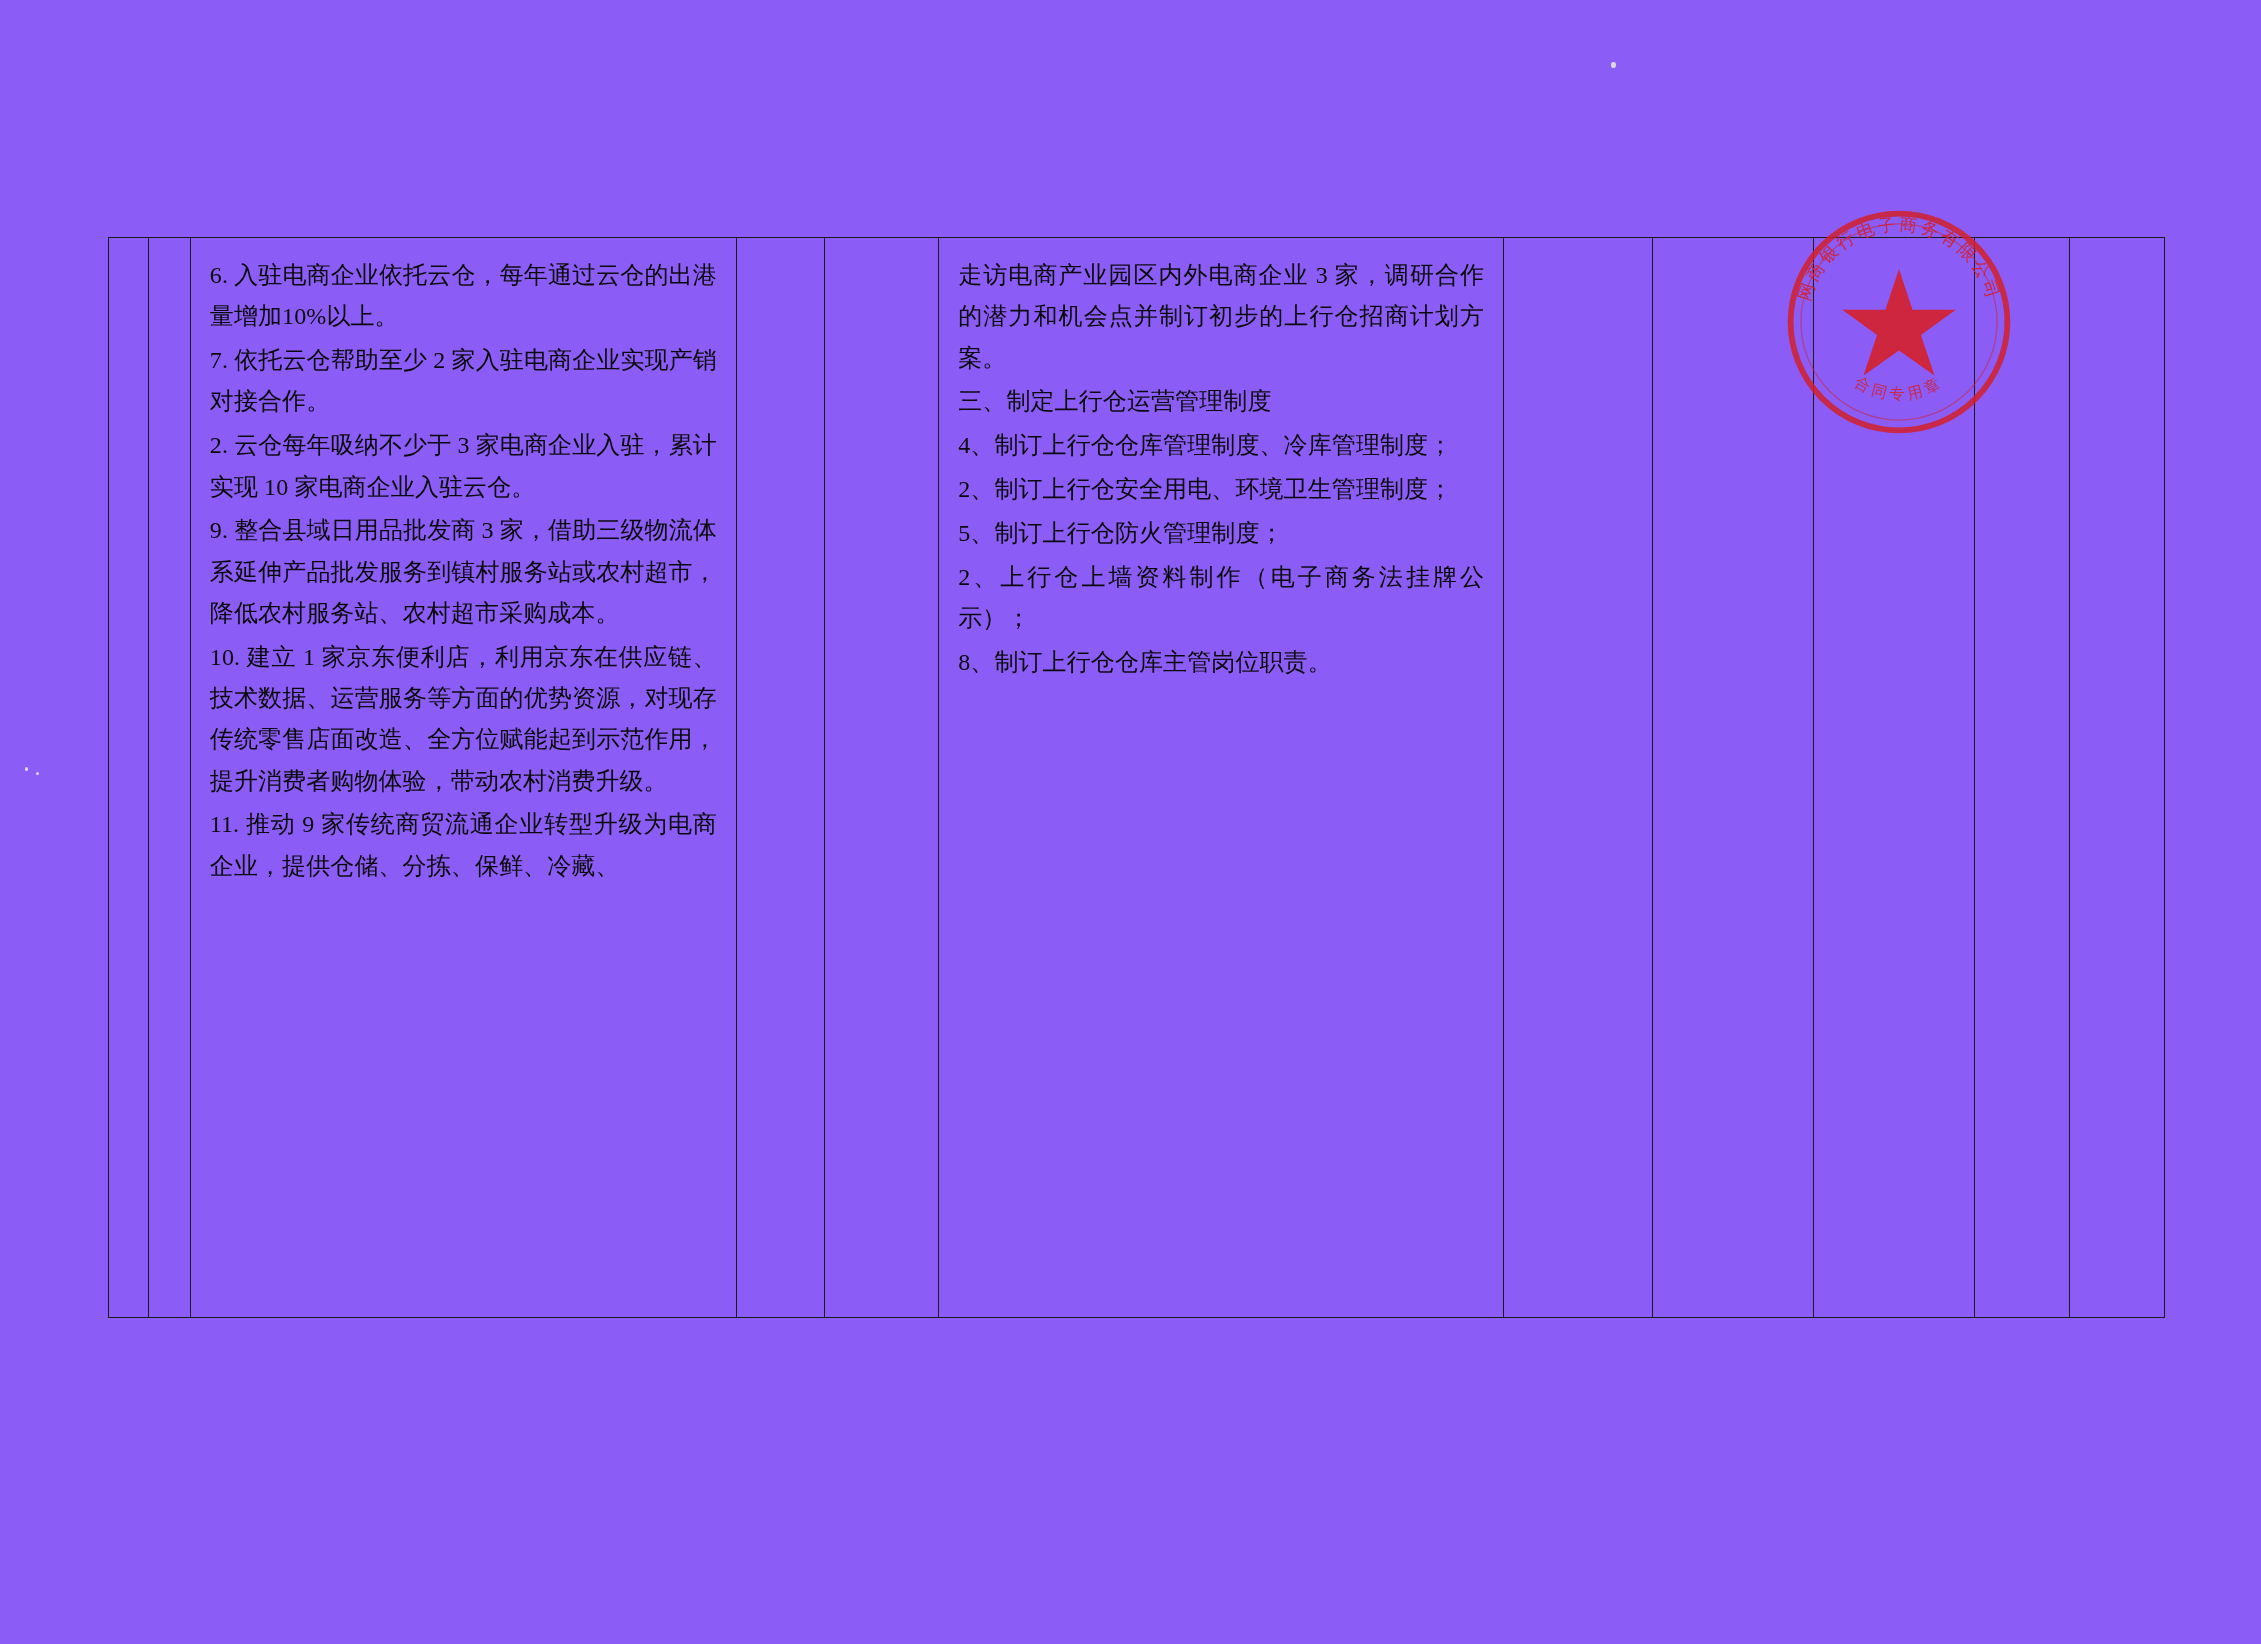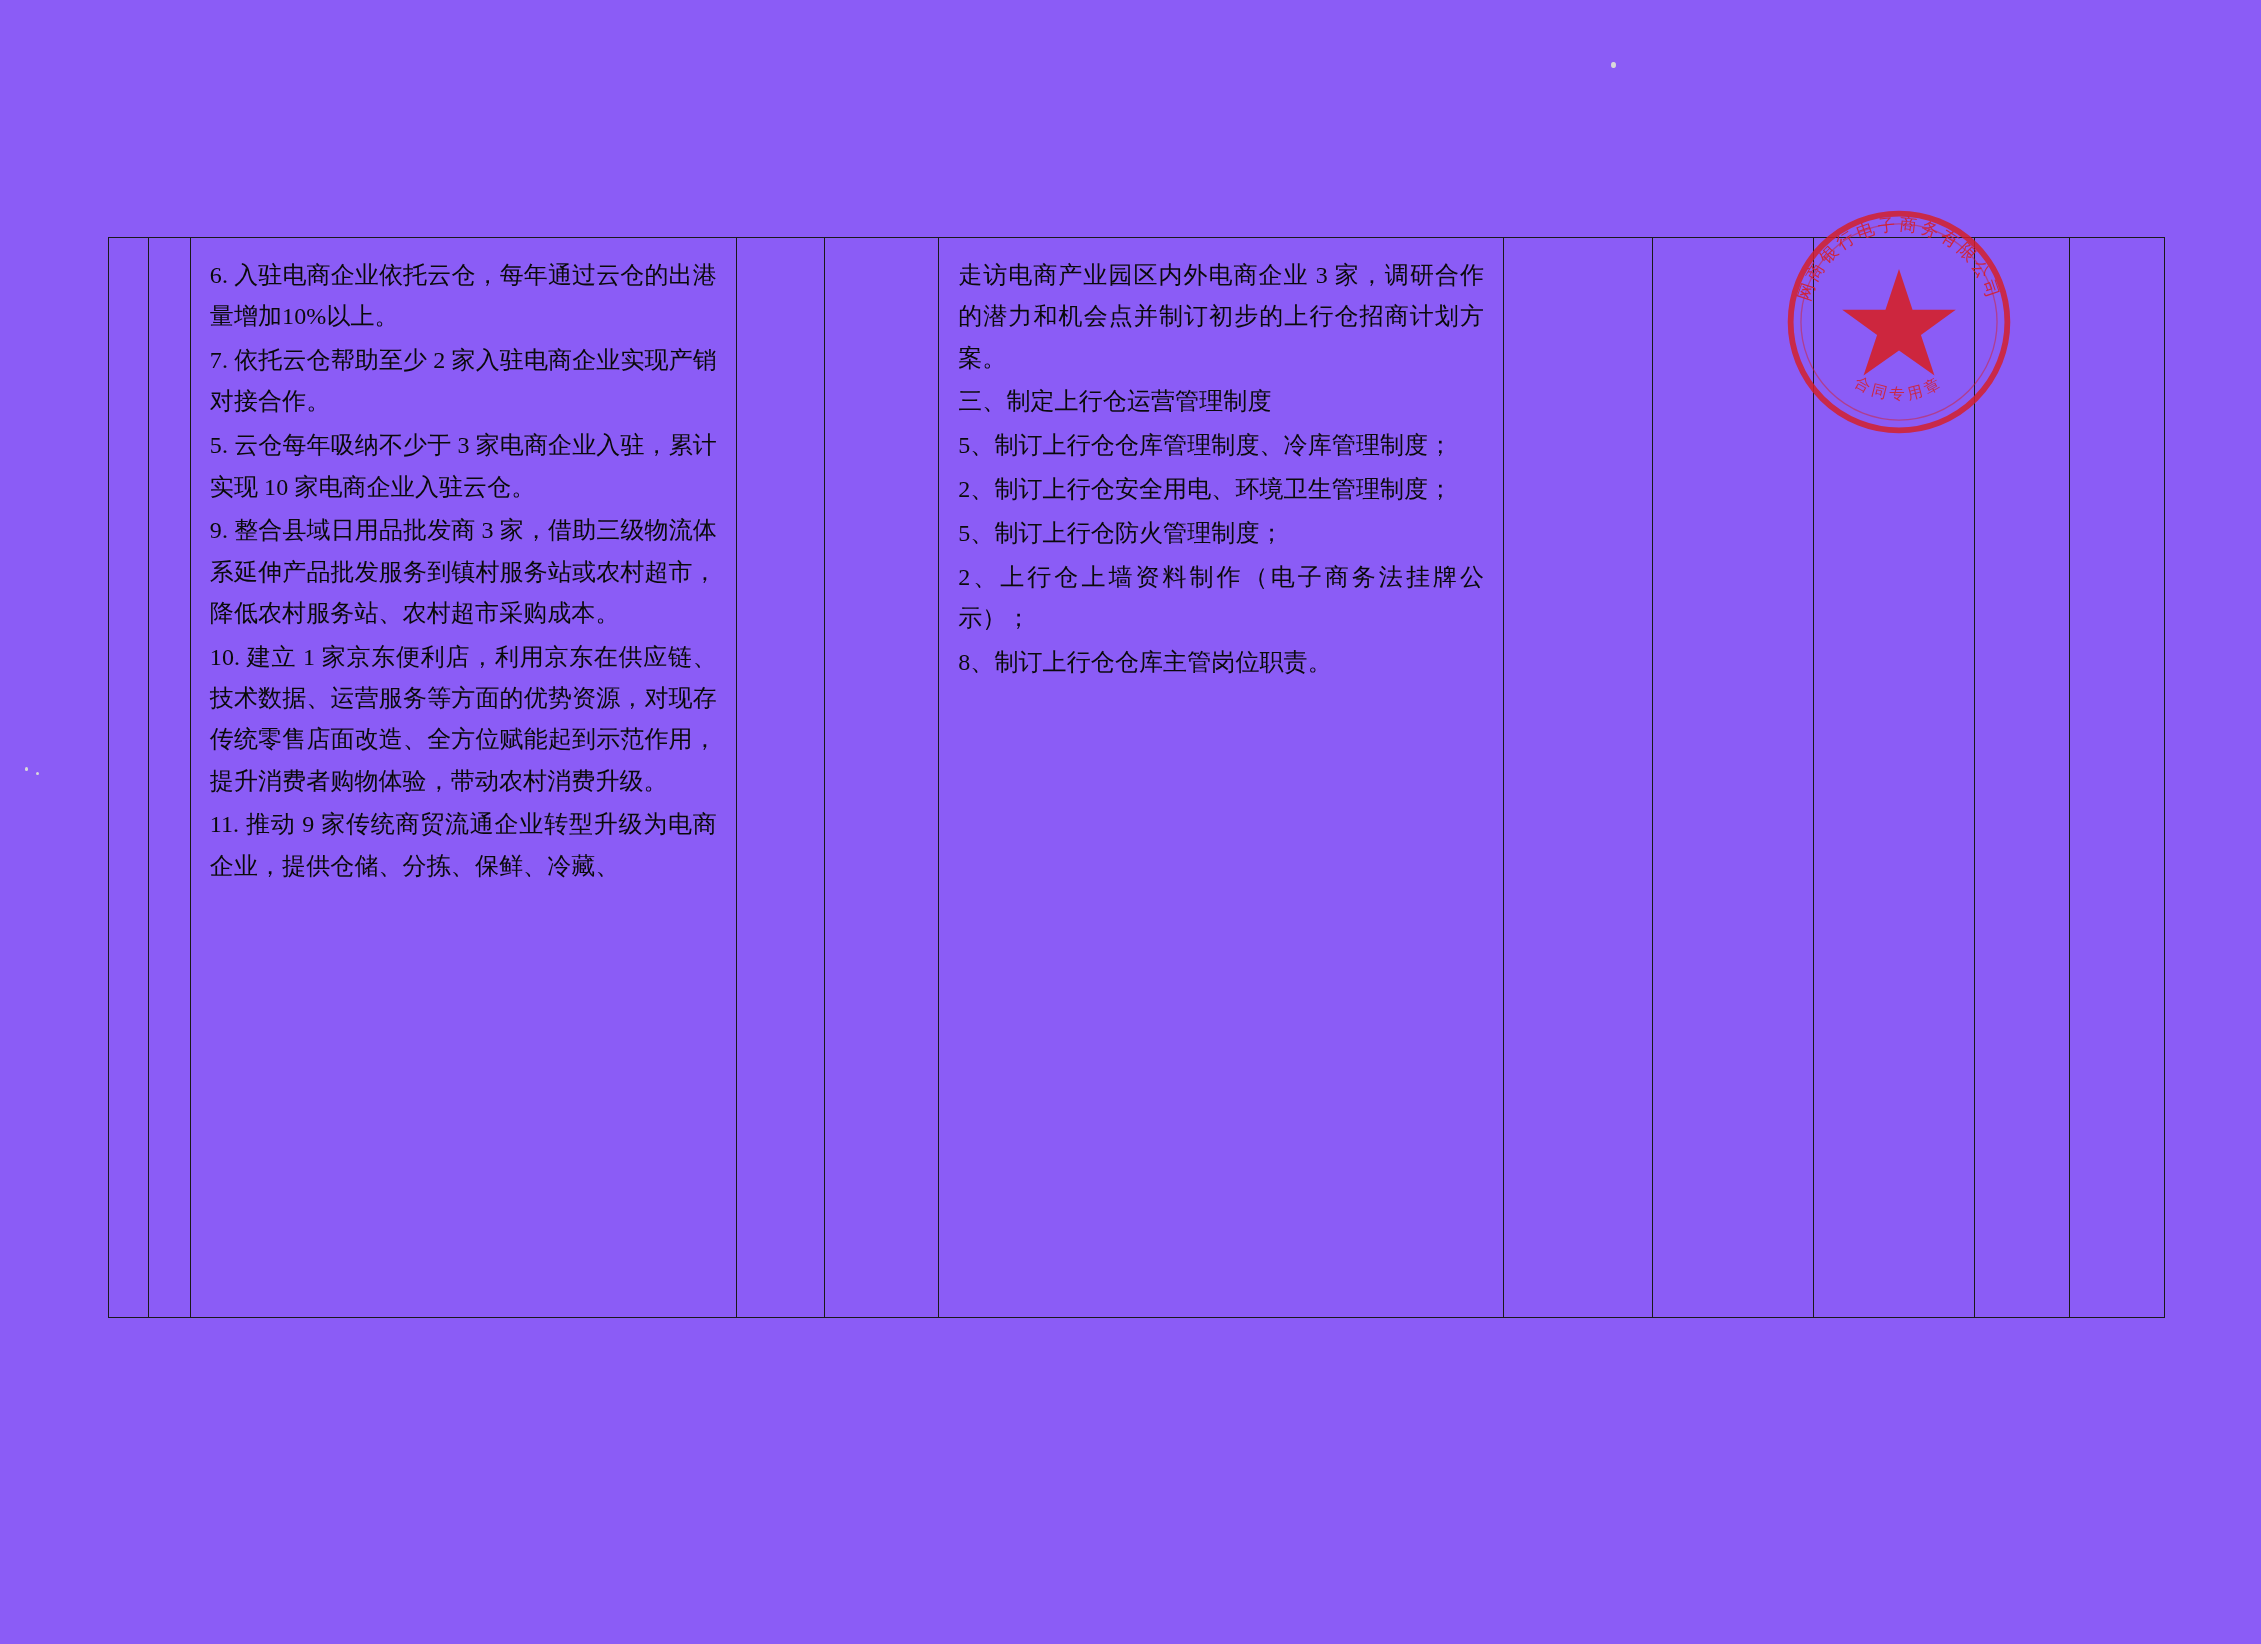--- a/index.html
+++ b/index.html
@@ -91,33 +91,33 @@
   <div class="table-wrap">
     <table class="doc-table">
       <tbody>
           <tr>
         <td class="col-narrow-1"></td>
         <td class="col-narrow-2"></td>
         <td class="col-main-1">
           <div class="cell-pad">
             <p class="para">6. 入驻电商企业依托云仓，每年通过云仓的出港量增加10%以上。</p>
             <p class="para">7. 依托云仓帮助至少 2 家入驻电商企业实现产销对接合作。</p>
-            <p class="para">5. 云仓每年吸纳不少于 3 家电商企业入驻，累计实现 10 家电商企业入驻云仓。</p>
+            <p class="para">2. 云仓每年吸纳不少于 3 家电商企业入驻，累计实现 10 家电商企业入驻云仓。</p>
             <p class="para">9. 整合县域日用品批发商 3 家，借助三级物流体系延伸产品批发服务到镇村服务站或农村超市，降低农村服务站、农村超市采购成本。</p>
             <p class="para">10. 建立 1 家京东便利店，利用京东在供应链、技术数据、运营服务等方面的优势资源，对现存传统零售店面改造、全方位赋能起到示范作用，提升消费者购物体验，带动农村消费升级。</p>
             <p class="para">11. 推动 9 家传统商贸流通企业转型升级为电商企业，提供仓储、分拣、保鲜、冷藏、</p>
           </div>
         </td>
         <td class="col-gap-1"></td>
         <td class="col-gap-2"></td>
         <td class="col-main-2">
           <div class="cell-pad">
             <p class="para">走访电商产业园区内外电商企业 3 家，调研合作的潜力和机会点并制订初步的上行仓招商计划方案。</p>
             <p class="para">三、制定上行仓运营管理制度</p>
-            <p class="para">5、制订上行仓仓库管理制度、冷库管理制度；</p>
+            <p class="para">4、制订上行仓仓库管理制度、冷库管理制度；</p>
             <p class="para">2、制订上行仓安全用电、环境卫生管理制度；</p>
             <p class="para">5、制订上行仓防火管理制度；</p>
             <p class="para">2、上行仓上墙资料制作（电子商务法挂牌公示）；</p>
             <p class="para">8、制订上行仓仓库主管岗位职责。</p>
           </div>
         </td>
         <td class="col-gap-3"></td>
         <td class="col-gap-4"></td>
         <td class="col-gap-5"></td>
         <td class="col-gap-6"></td>

